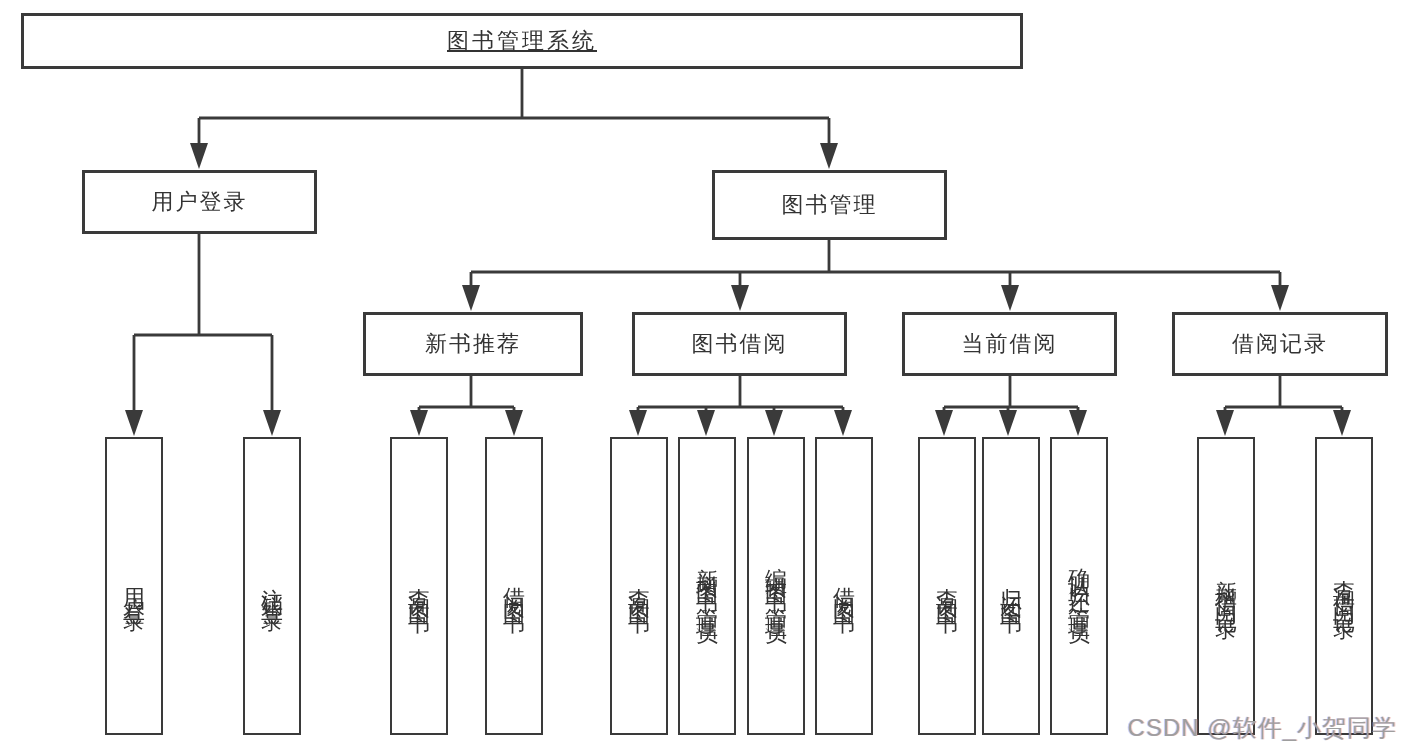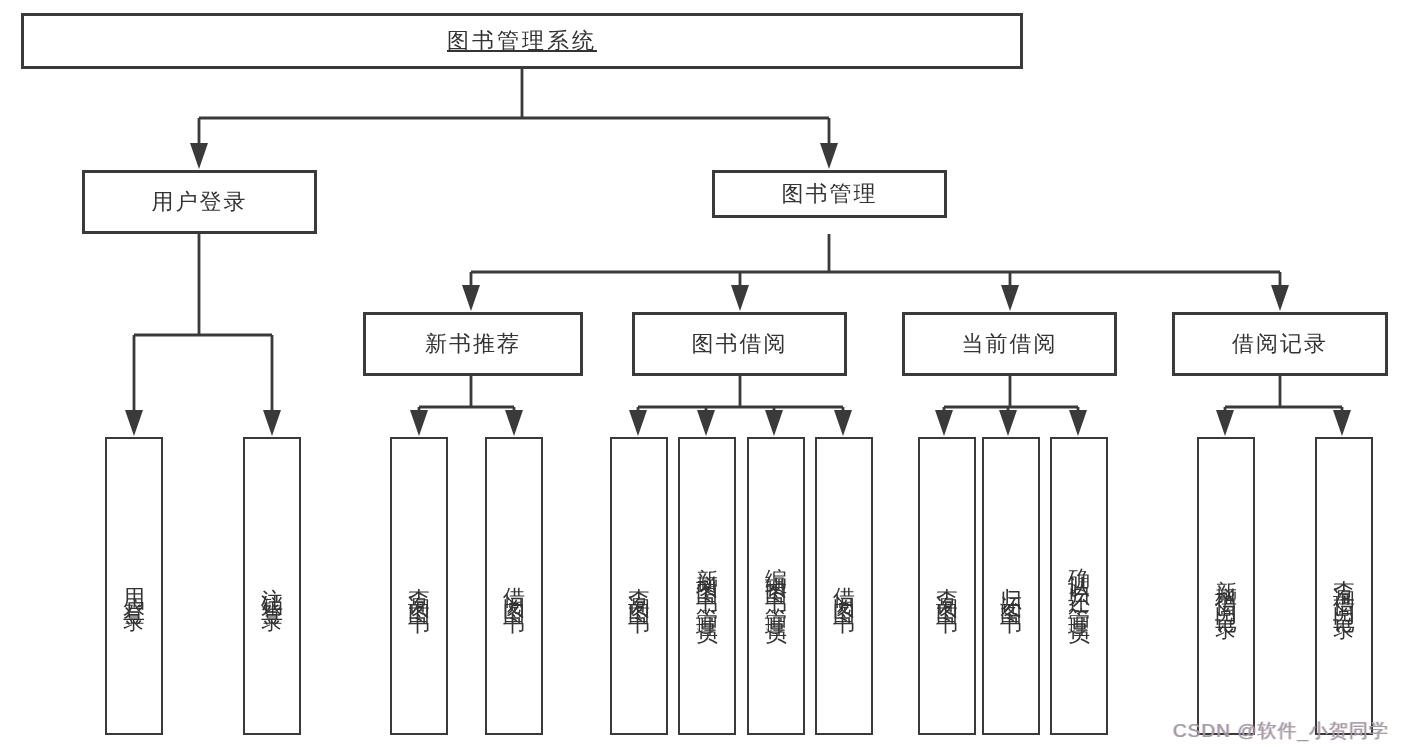--- a/index.html
+++ b/index.html
@@ -29,21 +29,21 @@
     border:3px solid var(--line);
     display:flex;
     align-items:center;
     justify-content:center;
     font-size:22px;
     letter-spacing:2px;
     color:var(--text);
   }
   .root-node{left:21px;top:13px;width:1002px;height:56px;letter-spacing:3px;text-decoration:underline;}
   #n-user-login{left:82px;top:170px;width:235px;height:64px;}
-  #n-book-mgmt{left:712px;top:170px;width:235px;height:48px;}
+  #n-book-mgmt{left:712px;top:170px;width:235px;height:70px;}
   #n-newbook{left:363px;top:312px;width:220px;height:64px;justify-content:center;}
   #n-bookborrow{left:632px;top:312px;width:215px;height:64px;}
   #n-current{left:902px;top:312px;width:215px;height:64px;}
   #n-records{left:1172px;top:312px;width:216px;height:64px;}
 
   .leaf{
     position:absolute;
     top:437px;width:58px;height:298px;
     box-sizing:border-box;
     background:#fff;
@@ -59,22 +59,22 @@
   }
   .leaf.tight{letter-spacing:8px;}
   #lf-0{left:105px;} #lf-1{left:243px;}
   #lf-2{left:390px;} #lf-3{left:485px;}
   #lf-4{left:610px;} #lf-5{left:678px;} #lf-6{left:747px;} #lf-7{left:815px;}
   #lf-8{left:918px;} #lf-9{left:982px;} #lf-10{left:1050px;}
   #lf-11{left:1197px;} #lf-12{left:1315px;}
 
   .watermark{
     position:absolute;
-    right:16px;bottom:3px;
-    font-size:19px;
+    right:8px;bottom:3px;
+    font-size:24px;
     color:var(--wm);
     letter-spacing:1px;
     text-shadow:1px 0 0 rgba(230,120,110,0.35),-1px 0 0 rgba(110,120,230,0.35);
     white-space:nowrap;
   }
 </style>
 </head>
 <body>
 
 <div class="stage">

